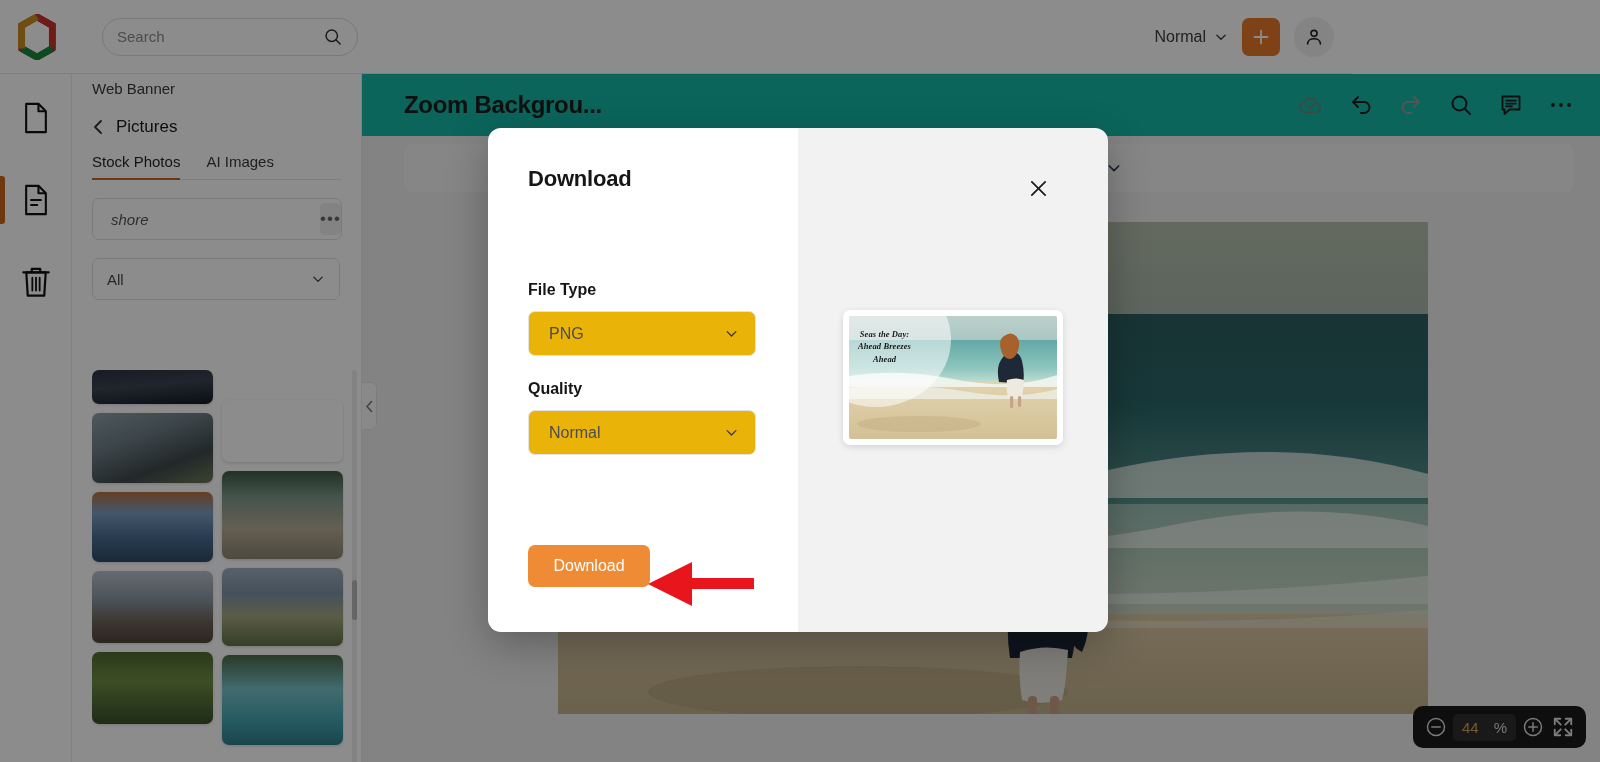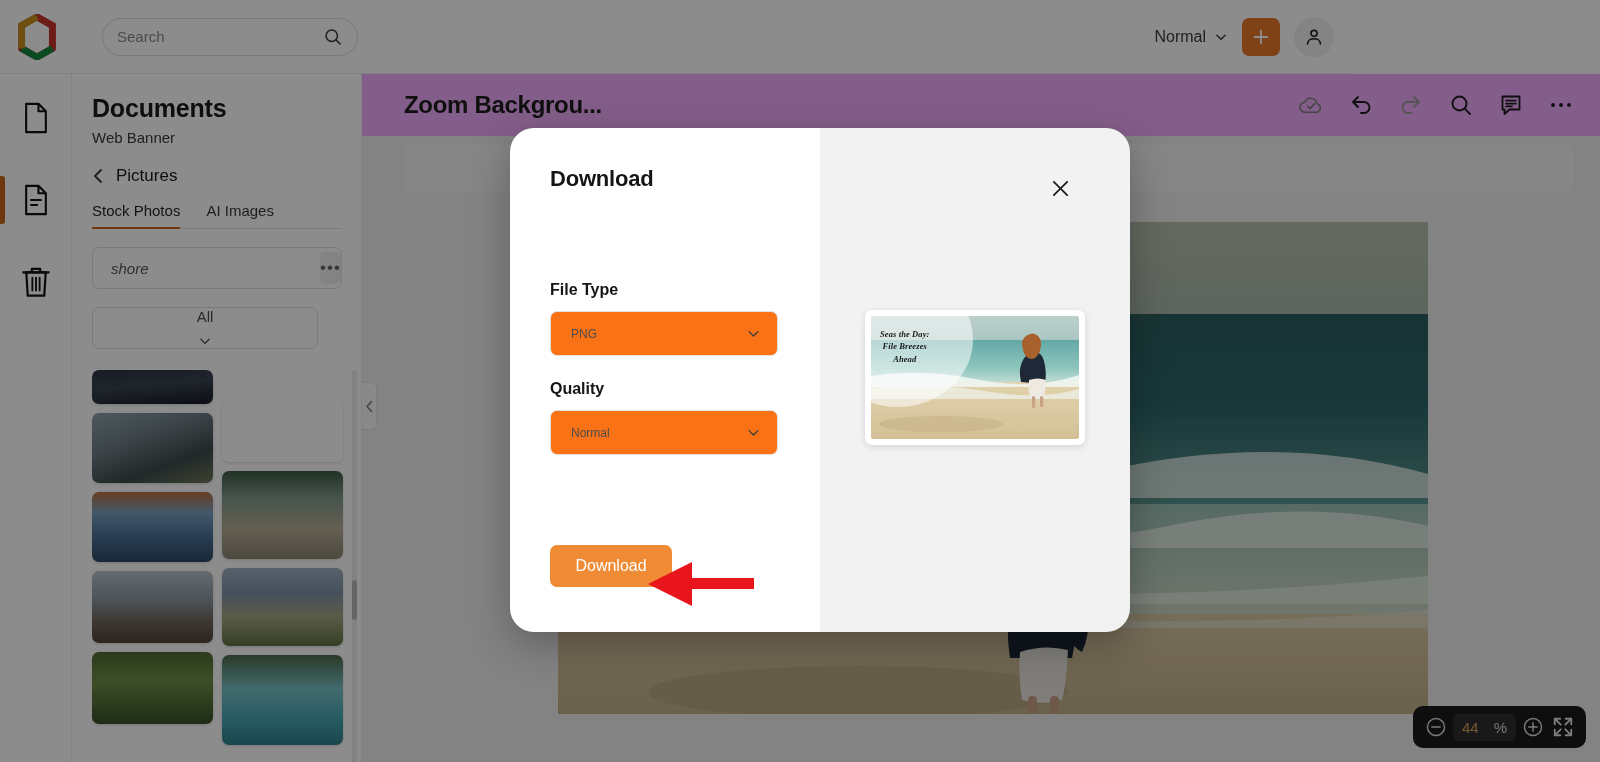--- a/index.html
+++ b/index.html
@@ -84,24 +84,24 @@
   .pic-search input {
     border: none; outline: none; flex: 1 1 auto; font-size: 15px; color: #555;
     font-style: italic; background: transparent; font-family: "Liberation Sans", sans-serif;
   }
   .dots-btn {
     width: 32px; height: 32px; border-radius: 5px; background: #eeeeee;
     display: flex; align-items: center; justify-content: center;
     color: #666; font-size: 17px; letter-spacing: 1px; cursor: pointer; line-height: 0.5;
   }
   .pic-filter {
-    margin: 18px 0 0 20px; width: 226px; height: 42px;
+    margin: 18px 0 0 20px; width: 248px; height: 42px;
     border: 1px solid #e0e0e0; border-radius: 7px;
     display: flex; align-items: center; justify-content: space-between; padding: 0 14px;
-    font-size: 15px; color: #4a4a4a; cursor: pointer; flex-direction: column;
+    font-size: 15px; color: #4a4a4a; cursor: pointer;
   }
   .thumbgrid {
     position: absolute; left: 20px; top: 296px; width: 252px; bottom: 0;
     display: flex; gap: 9px; overflow: hidden;
   }
   .thumbcol { display: flex; flex-direction: column; gap: 9px; width: 121px; }
   .thumbcol.right { padding-top: 30px; }
   .thumb {
     width: 121px; border-radius: 7px; overflow: hidden; background: #fff;
     box-shadow: 0 1px 3px rgba(0,0,0,0.16); cursor: pointer; flex: 0 0 auto;
@@ -115,21 +115,21 @@
   .collapse-handle {
     position: absolute; left: 362px; top: 382px; width: 15px; height: 48px;
     background: #fafafa; border: 1px solid #e4e4e4; border-left: none;
     border-radius: 0 6px 6px 0; display: flex; align-items: center; justify-content: center;
     font-size: 12px; color: #7b7b7b; z-index: 6; cursor: pointer;
   }
 
   
   .editor-head {
     position: absolute; left: 362px; top: 74px; right: 0; height: 62px;
-    background: #f0abfc; display: flex; align-items: center; z-index: 3;
+    background: #14b8a6; display: flex; align-items: center; z-index: 3;
   }
   .editor-title { font-size: 24px; font-weight: 700; color: #1c1c1c; margin-left: 42px; letter-spacing: -0.3px; }
   .editor-tools { margin-left: auto; display: flex; align-items: center; gap: 24px; padding-right: 26px; }
   .tool-ico { width: 26px; height: 26px; display: flex; align-items: center; justify-content: center; cursor: pointer; }
 
   
   .canvas-area {
     position: absolute; left: 362px; top: 136px; right: 0; bottom: 0;
     background: #eeeeee; z-index: 2; overflow: hidden;
   }
@@ -151,32 +151,32 @@
   .zoombar .zico { width: 26px; height: 26px; display: flex; align-items: center; justify-content: center; cursor: pointer; }
   .zoom-val {
     background: #2e2e2e; border-radius: 5px; height: 27px; min-width: 62px;
     display: flex; align-items: center; justify-content: center; gap: 15px; padding: 0 9px;
   }
   .zoom-num { color: #d6a35a; font-size: 15px; }
   .zoom-pct { color: #d9d9d9; font-size: 15px; }
 
   
   .modal {
-    position: absolute; left: 510px; top: 128px; width: 620px; height: 504px;
-    border-radius: 24px; overflow: hidden; display: flex; z-index: 60;
+    position: absolute; left: 488px; top: 128px; width: 620px; height: 504px;
+    border-radius: 13px; overflow: hidden; display: flex; z-index: 60;
     box-shadow: 0 12px 40px rgba(0,0,0,0.28);
   }
   .modal-left { width: 310px; background: #ffffff; position: relative; padding: 38px 38px 0 40px; }
   .modal-right { flex: 1 1 auto; background: #f2f2f2; position: relative; text-align: center; }
   .modal-title { font-size: 22px; font-weight: 700; color: #161616; letter-spacing: -0.2px; }
   .field-label { font-size: 16px; font-weight: 700; color: #161616; }
   .select-box {
     width: 228px; height: 45px; border: 1px solid #e3e3e3; border-radius: 7px;
     display: flex; align-items: center; justify-content: space-between;
-    padding: 0 16px 0 20px; font-size: 12px; color: #4c4c4c; background: #f97316; cursor: pointer;
+    padding: 0 16px 0 20px; font-size: 16px; color: #4c4c4c; background: #eab308; cursor: pointer;
   }
   .ft-label { position: absolute; left: 40px; top: 153px; }
   .ft-select { position: absolute; left: 40px; top: 183px; }
   .q-label { position: absolute; left: 40px; top: 252px; }
   .q-select { position: absolute; left: 40px; top: 282px; }
   .dl-btn {
     position: absolute; left: 40px; top: 417px; width: 122px; height: 42px;
     background: #ee8b34; border-radius: 7px; border: none; color: #ffffff;
     font-size: 16px; font-family: "Liberation Sans", sans-serif; cursor: pointer;
     display: flex; align-items: center; justify-content: center;
@@ -271,21 +271,20 @@
           <path d="M9.5 6V3.2h7V6" fill="none" stroke="#111" stroke-width="1.8" stroke-linejoin="round"></path>
           <path d="M5 6h16l-1.2 19.2H6.2z" fill="none" stroke="#111" stroke-width="1.8" stroke-linejoin="round"></path>
           <line x1="10" y1="10.5" x2="10" y2="21" stroke="#111" stroke-width="1.5" stroke-linecap="round"></line>
           <line x1="13" y1="10.5" x2="13" y2="21" stroke="#111" stroke-width="1.5" stroke-linecap="round"></line>
           <line x1="16" y1="10.5" x2="16" y2="21" stroke="#111" stroke-width="1.5" stroke-linecap="round"></line>
         </svg>
       </div>
     </div>
 
     <div class="docpanel">
-      <div class="doc-title">Documents</div>
       <div class="doc-sub">Web Banner</div>
 
       <div class="breadcrumb">
         <svg class="chev" width="12" height="16" viewBox="0 0 12 16">
           <polyline points="9,2 3,8 9,14" fill="none" stroke="#333" stroke-width="1.8" stroke-linecap="round" stroke-linejoin="round"></polyline>
         </svg>
         <span class="bc-label">Pictures</span>
       </div>
 
       <div class="tabs">
@@ -545,21 +544,21 @@
               <path d="M150 66 q-3 -14 2 -22 q5 -8 11 -8 q8 0 10 9 q3 12 1 23z" fill="#1f2837"></path>
               <path d="M152 34 q-3 -10 3 -14 q7 -5 12 0 q5 5 2 15 q-4 9 -9 8 q-6 -1 -8 -9z" fill="#a8602c"></path>
               <path d="M158 64 q9 -3 17 0 q-1 13 -2 18 q-7 2 -14 0 q-2 -9 -1 -18z" fill="#eeeae2"></path>
               <rect x="161" y="80" width="3.2" height="12" rx="1.5" fill="#c8a186"></rect>
               <rect x="169" y="80" width="3.2" height="11" rx="1.5" fill="#c8a186"></rect>
             </g>
           </svg>
           <div class="preview-blob"></div>
           <div class="preview-text">
             <div>Seas the Day:</div>
-            <div>File Breezes</div>
+            <div>Ahead Breezes</div>
             <div>Ahead</div>
           </div>
         </div>
       </div>
     </div>
   </div>
 
   <svg class="arrow" width="110" height="52" viewBox="0 0 110 52">
     <rect x="44" y="20" width="64" height="11" fill="#e8151d"></rect>
     <polygon points="2,26 46,4 46,48" fill="#e8151d"></polygon>

